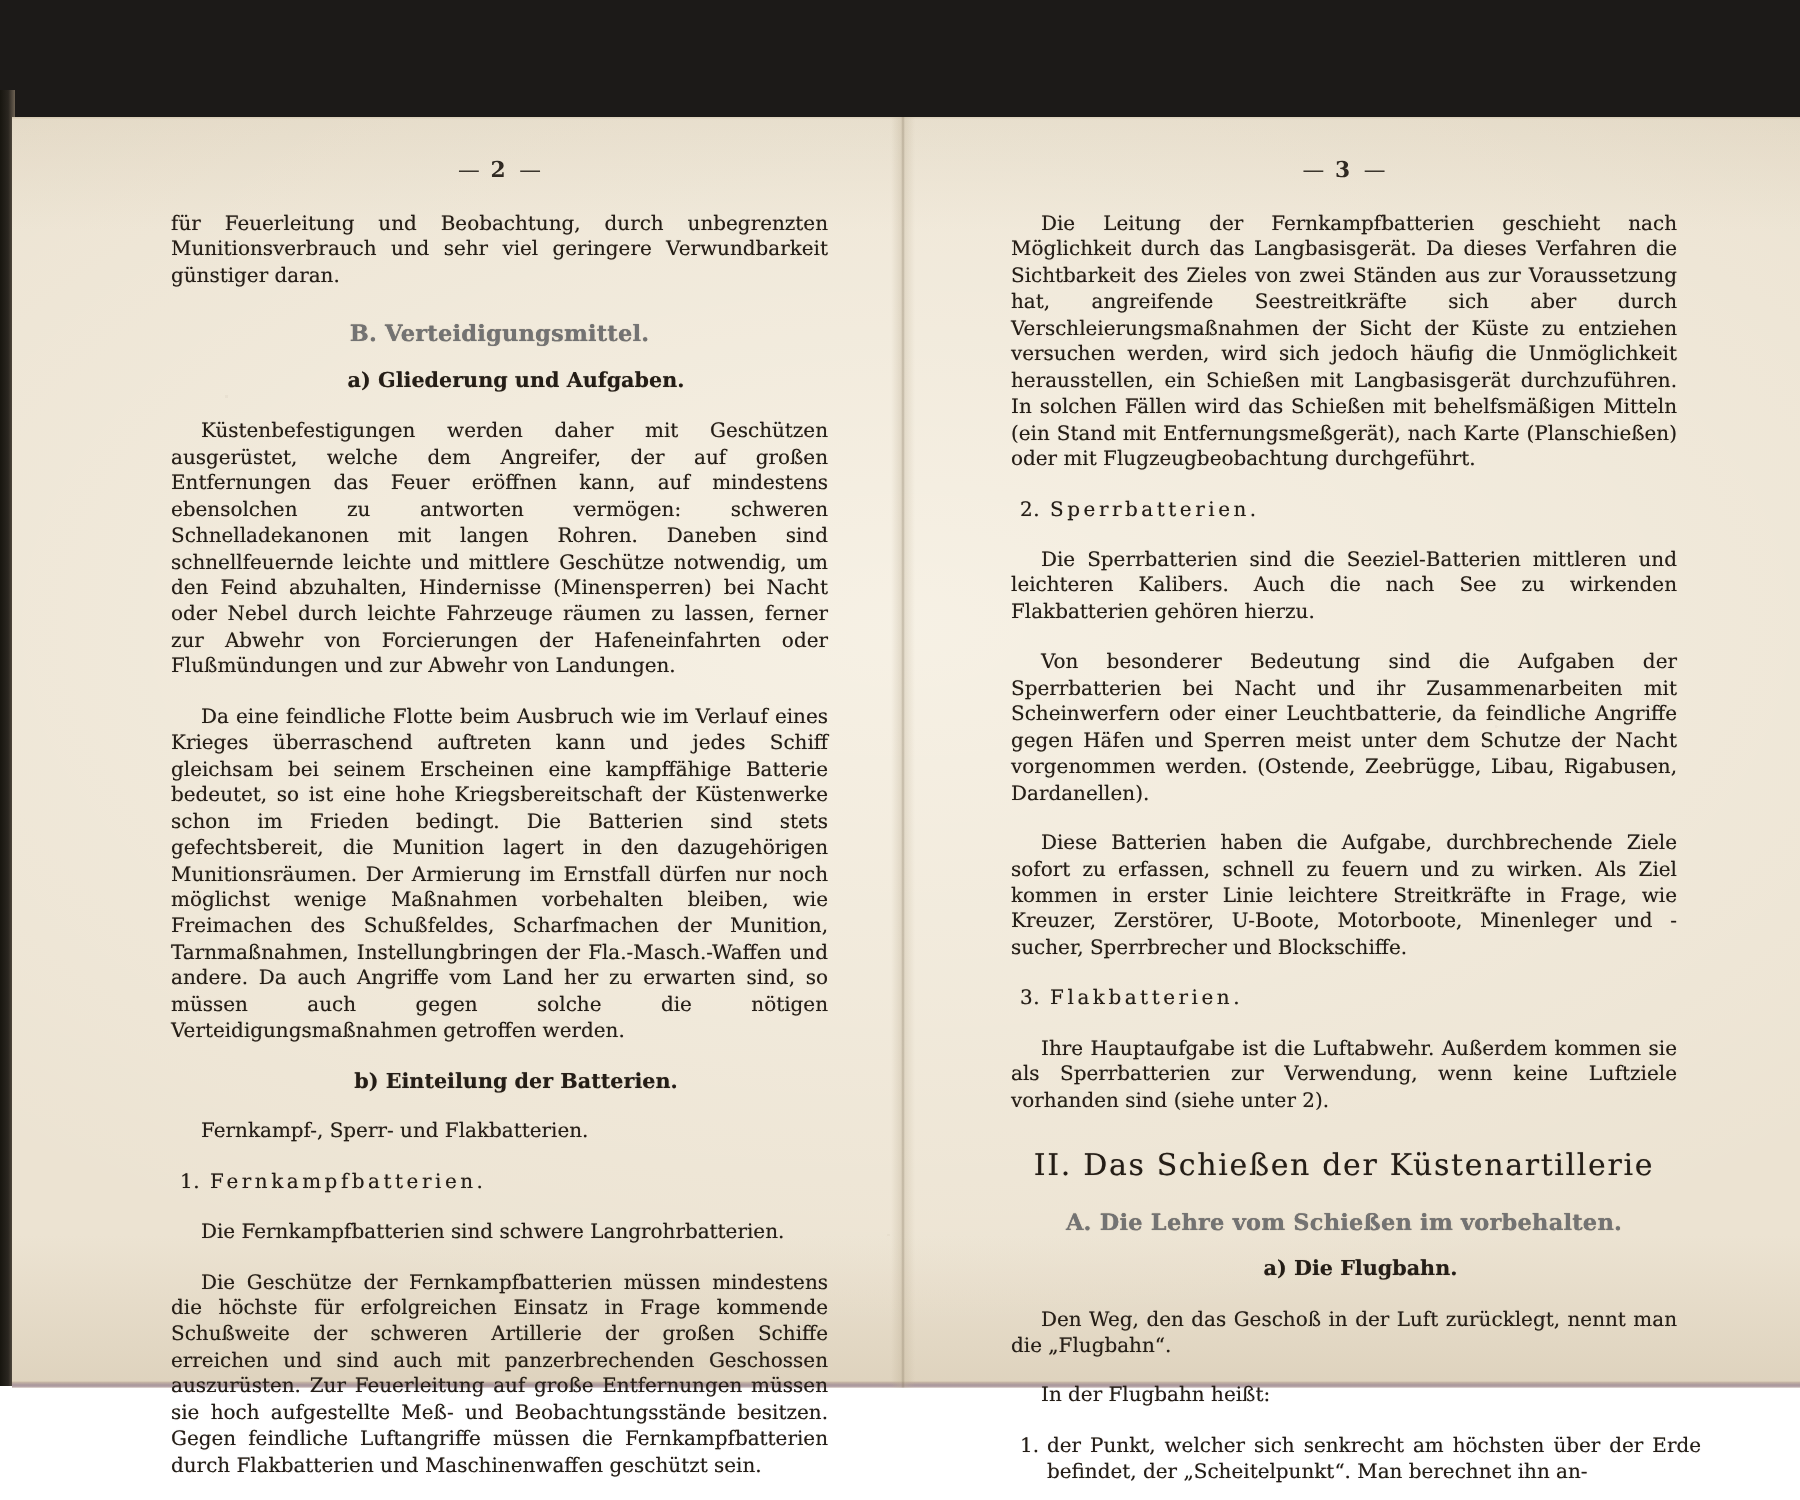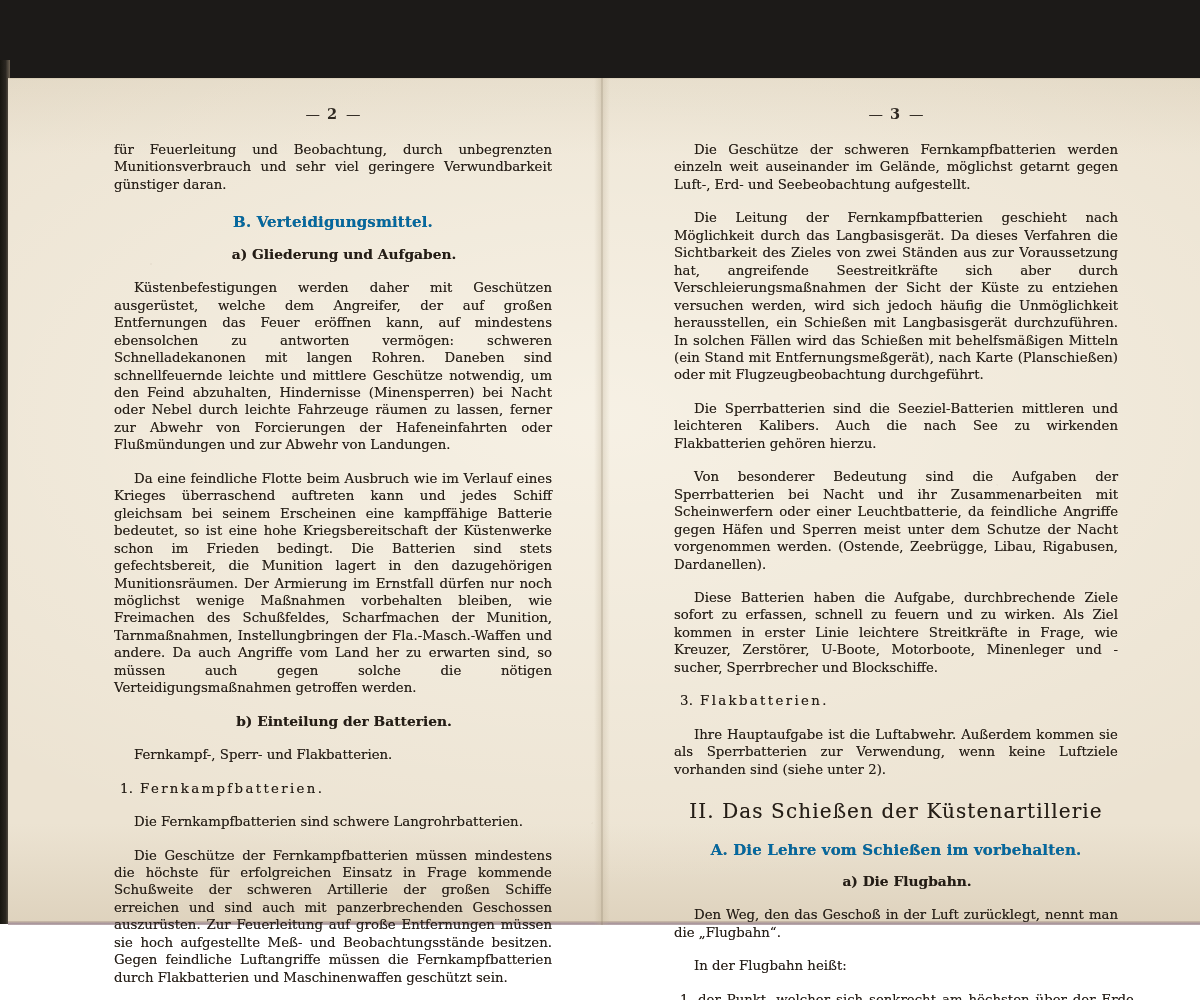--- a/index.html
+++ b/index.html
@@ -144,21 +144,21 @@
     color: #241d16;
     text-align: center;
     margin: 25px 0 0 0;
     text-shadow: 0 0 0.5px rgba(40,30,20,0.5);
   }
   h3.head-bold {
     font-family: "DejaVu Serif", "Liberation Serif", serif;
     font-size: 15px;
     font-weight: 700;
     letter-spacing: 0.15px;
-    color: #0369a1;
+    color: #737373;
     text-align: center;
     margin: 21px 0 0 0;
     text-shadow: 0 0 0.5px rgba(40,30,20,0.6);
   }
   h4.head-sub {
     font-family: "DejaVu Serif", "Liberation Serif", serif;
     font-size: 13.8px;
     font-weight: 700;
     color: #241d16;
     text-align: center;
@@ -268,24 +268,27 @@
     <div class="page-inner">
 
       <div class="folio">
         <span class="dash">—</span>
         <span>3</span>
         <span class="dash">—</span>
       </div>
 
       <div class="body-text">
 
-        <p>Die Geschütze der schweren Fernkampfbatterien werden einzeln weit auseinander im Gelände, möglichst getarnt gegen Luft-, Erd- und Seebeobachtung aufgestellt.</p>
 
         <p>Die Leitung der Fernkampfbatterien geschieht nach Möglichkeit durch das Langbasisgerät. Da dieses Verfahren die Sichtbarkeit des Zieles von zwei Ständen aus zur Voraussetzung hat, angreifende Seestreitkräfte sich aber durch Verschleierungsmaßnahmen der Sicht der Küste zu entziehen versuchen werden, wird sich jedoch häufig die Unmöglichkeit herausstellen, ein Schießen mit Langbasisgerät durchzuführen. In solchen Fällen wird das Schießen mit behelfsmäßigen Mitteln (ein Stand mit Entfernungsmeßgerät), nach Karte (Planschießen) oder mit Flugzeugbeobachtung durchgeführt.</p>
 
+        <h5 class="head-spaced">
+          <span class="num">2.</span>
+          <span>Sperrbatterien.</span>
+        </h5>
 
         <p>Die Sperrbatterien sind die Seeziel-Batterien mittleren und leichteren Kalibers. Auch die nach See zu wirkenden Flakbatterien gehören hierzu.</p>
 
         <p>Von besonderer Bedeutung sind die Aufgaben der Sperrbatterien bei Nacht und ihr Zusammenarbeiten mit Scheinwerfern oder einer Leuchtbatterie, da feindliche Angriffe gegen Häfen und Sperren meist unter dem Schutze der Nacht vorgenommen werden. (Ostende, Zeebrügge, Libau, Rigabusen, Dardanellen).</p>
 
         <p>Diese Batterien haben die Aufgabe, durchbrechende Ziele sofort zu erfassen, schnell zu feuern und zu wirken. Als Ziel kommen in erster Linie leichtere Streitkräfte in Frage, wie Kreuzer, Zerstörer, U-Boote, Motorboote, Minenleger und -sucher, Sperrbrecher und Blockschiffe.</p>
 
         <h5 class="head-spaced">
           <span class="num">3.</span>
           <span>Flakbatterien.</span>

